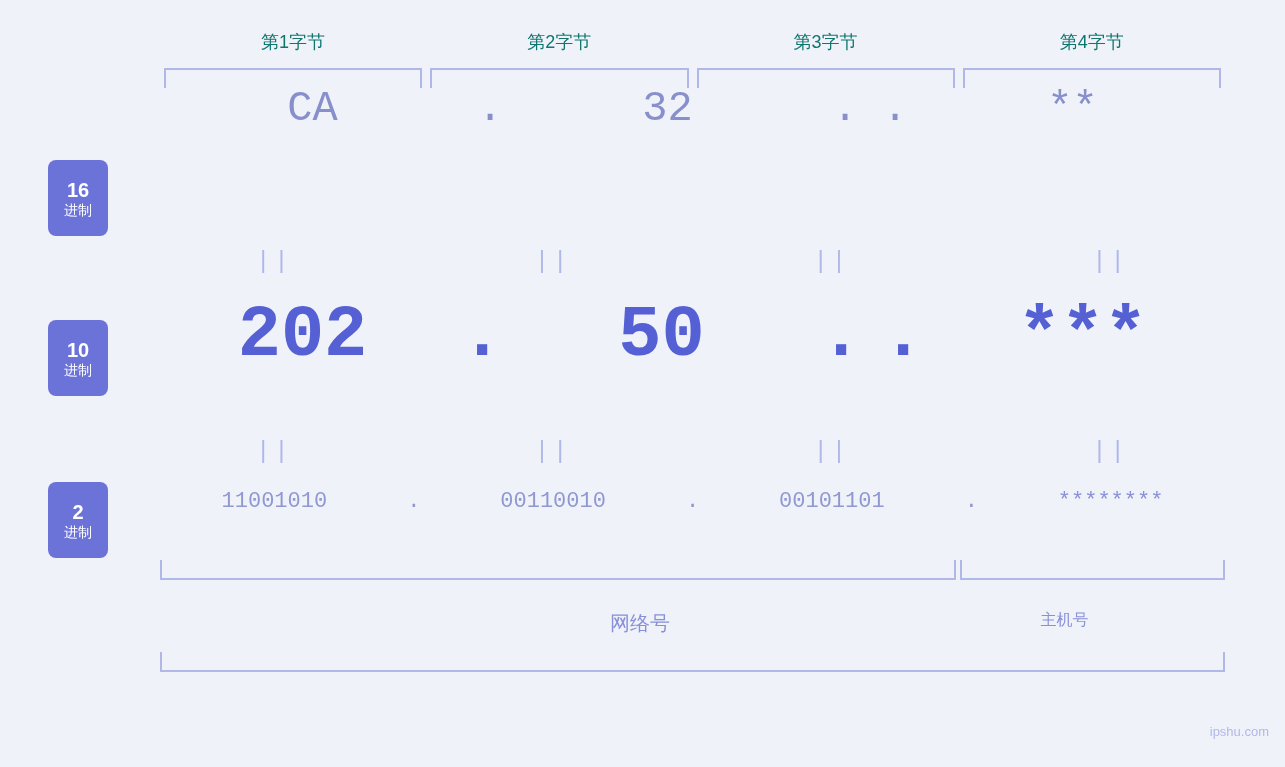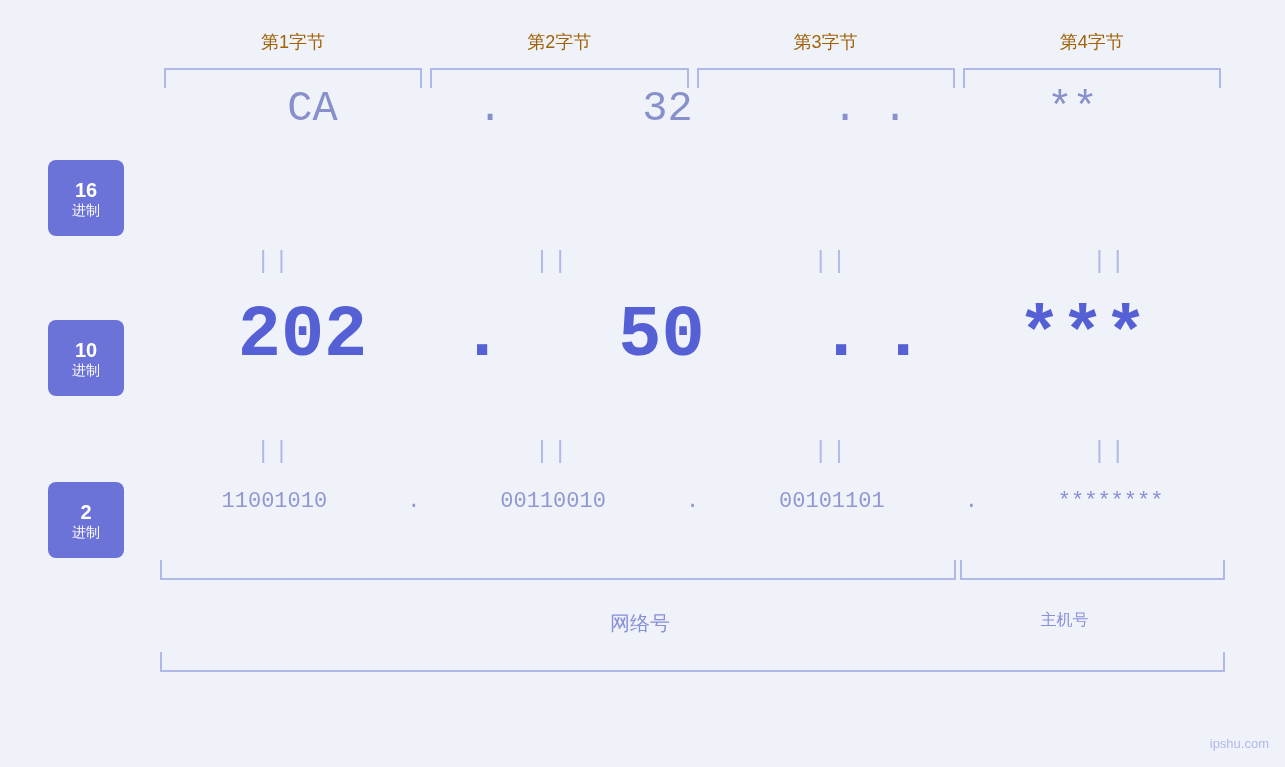--- a/index.html
+++ b/index.html
@@ -19,21 +19,21 @@
       position: relative;
       display: flex;
       flex-direction: column;
       align-items: center;
     }
 
     
     .row-label {
       position: absolute;
       left: 48px;
-      width: 76px;
+      width: 60px;
       height: 76px;
       background: #6b72d8;
       border-radius: 8px;
       display: flex;
       flex-direction: column;
       align-items: center;
       justify-content: center;
       color: white;
       font-family: Arial, sans-serif;
       font-size: 20px;
@@ -57,21 +57,21 @@
       left: 160px;
       right: 60px;
       display: flex;
     }
 
     .col-header {
       flex: 1;
       text-align: center;
       font-family: Arial, sans-serif;
       font-size: 18px;
-      color: #a16207;
+      color: #0f766e;
     }
 
     
     .bracket-top {
       position: absolute;
       top: 68px;
       left: 160px;
       right: 60px;
       display: flex;
     }
@@ -324,21 +324,21 @@
       right: 60px;
       text-align: center;
       font-family: Arial, sans-serif;
       font-size: 22px;
       color: #8890d8;
     }
 
     
     .watermark {
       position: absolute;
-      bottom: 16px;
+      bottom: 28px;
       right: 16px;
       font-family: Arial, sans-serif;
       font-size: 13px;
       color: #b0b8e8;
     }
 
     
     .dot-spacer {
       width: 50px;
       text-align: center;

